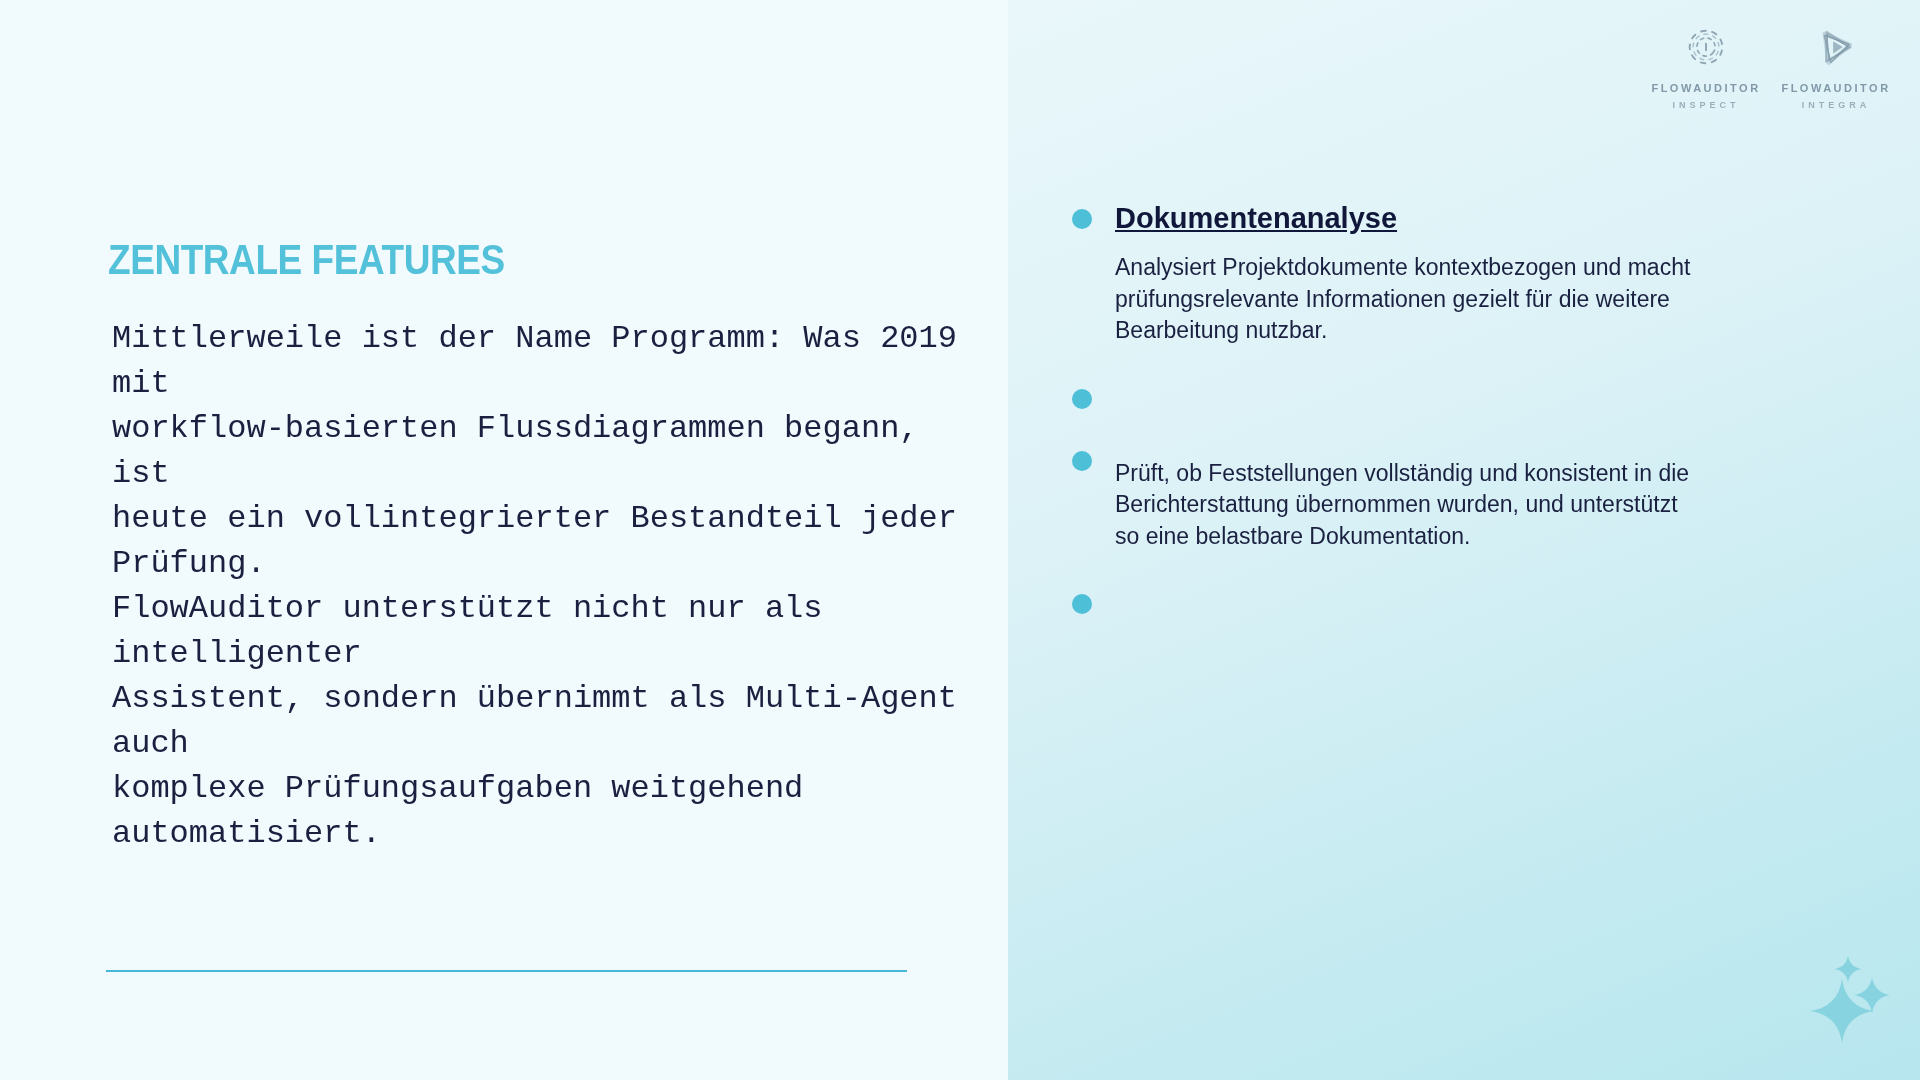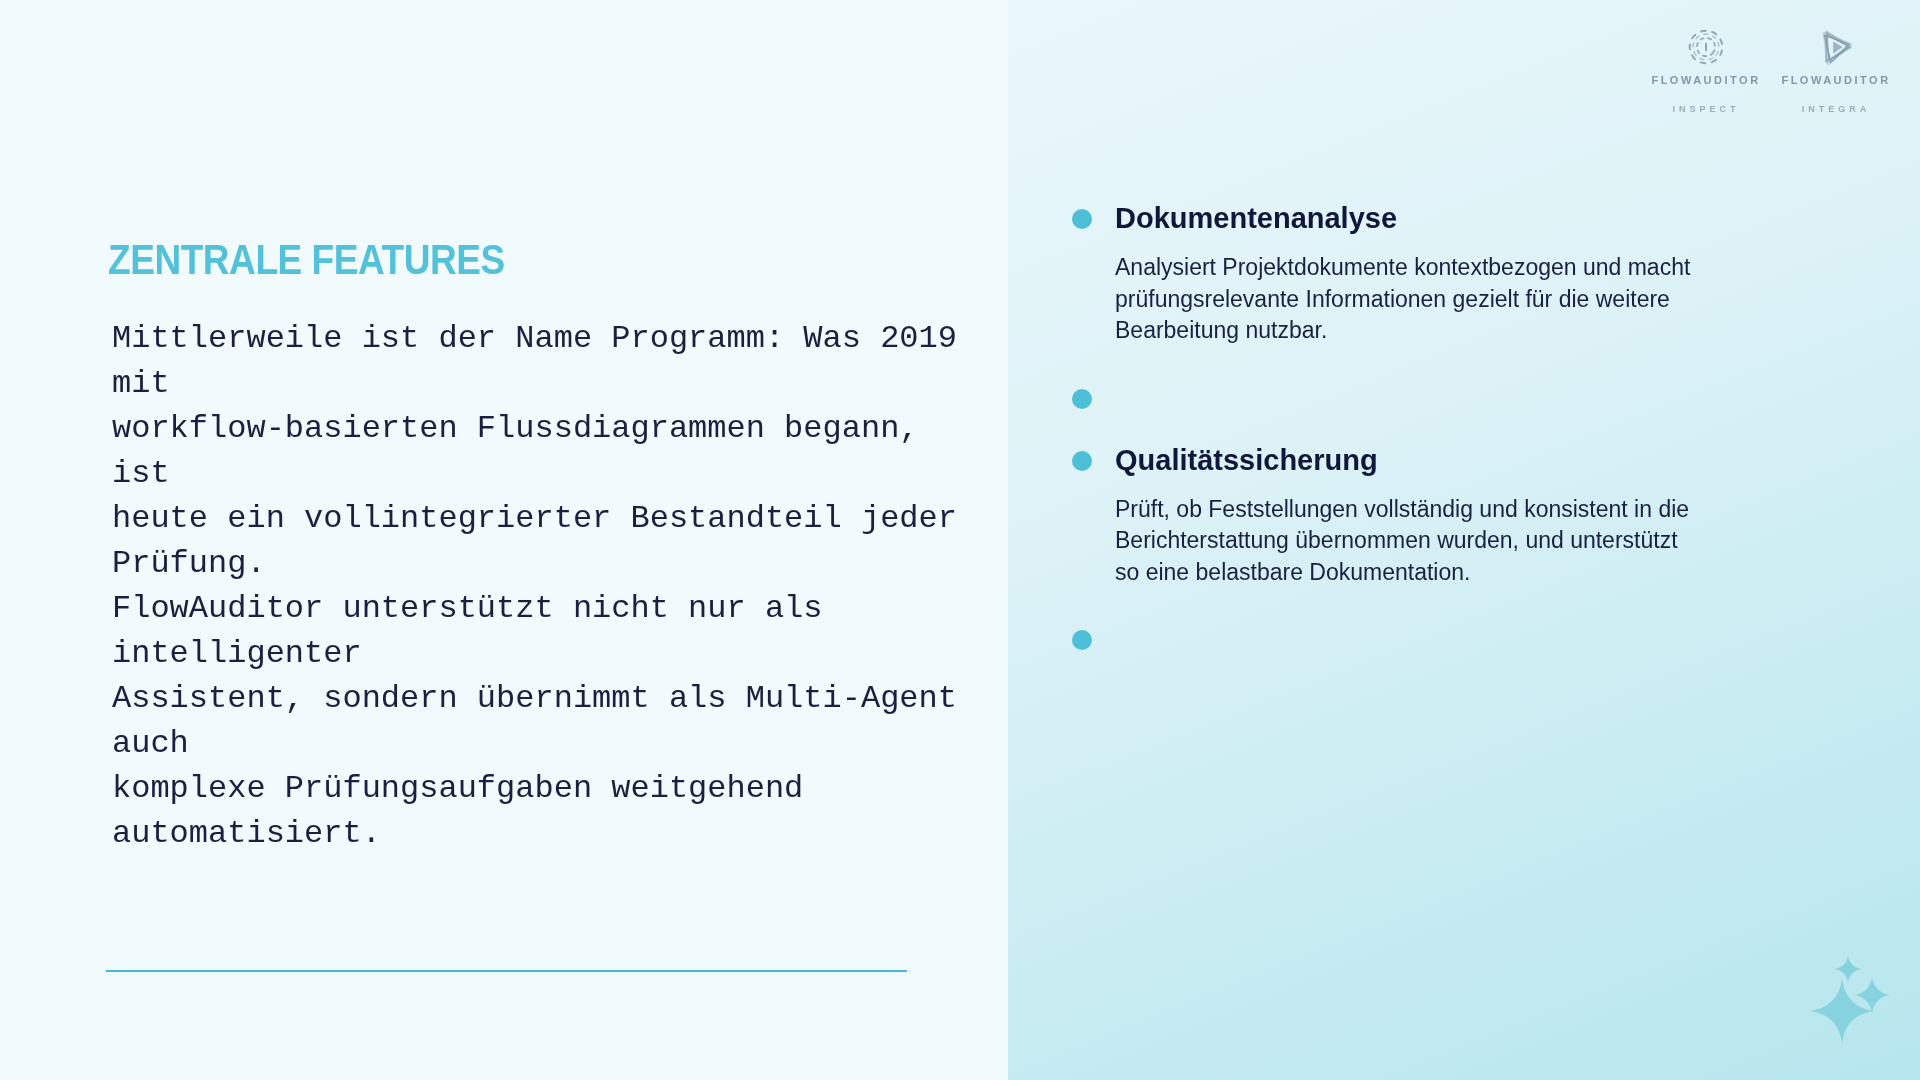--- a/index.html
+++ b/index.html
@@ -18,31 +18,31 @@
              transform:scaleX(0.86); transform-origin:left center; white-space:nowrap; }
   .paragraph { position:absolute; left:112px; top:316px; width:880px;
                color:#1a2040; font-size:32px; line-height:45px; white-space:pre-line;font-family:Liberation Mono, monospace; }
   .divider { position:absolute; left:106px; top:970px; width:801px; height:2px;
              background:#45b7d8; }
 
   
   .logo-row { position:absolute; top:24px; right:32px; display:flex; gap:26px; }
   .logo { display:flex; flex-direction:column; align-items:center; width:104px; opacity:0.85; }
   .logo svg { display:block; }
-  .logo-name { margin-top:4px; color:#70899b; font-size:11px; font-weight:bold;
+  .logo-name { margin-top:12px; color:#70899b; font-size:11px; font-weight:bold;
                letter-spacing:2.5px; white-space:nowrap; }
-  .logo-sub { margin-top:18px; color:#8fa3b0; font-size:9px; font-weight:bold;
+  .logo-sub { margin-top:6px; color:#8fa3b0; font-size:9px; font-weight:bold;
               letter-spacing:4px; white-space:nowrap; }
 
   
   .feature-list { position:absolute; left:64px; top:200px; width:800px; }
   .feature { display:flex; align-items:flex-start; margin-bottom:33px; }
   .bullet { flex:0 0 20px; width:20px; height:20px; border-radius:50%;
             background:#4dc0d7; margin-top:9px; margin-right:23px; }
-  .feature-title { color:#10173a; font-size:29px; font-weight:bold; line-height:36px; }
+  .feature-title { color:#10173a; font-size:29px; font-weight:bold; line-height:36px;text-decoration:underline; }
   .feature-desc { color:#1a2040; font-size:23px; line-height:31.5px; margin-top:16px;
                   white-space:pre-line; }
 
   
   .sparkles { position:absolute; left:772px; top:943px; }
 </style>
 </head>
 <body>
 
 <div class="slide">
@@ -107,21 +107,20 @@
 
       <div class="feature">
         <span class="bullet"></span>
         <div>
         </div>
       </div>
 
       <div class="feature">
         <span class="bullet"></span>
         <div>
-          <div class="feature-title">Qualitätssicherung</div>
           <div class="feature-desc">Prüft, ob Feststellungen vollständig und konsistent in die
 Berichterstattung übernommen wurden, und unterstützt
 so eine belastbare Dokumentation.</div>
         </div>
       </div>
 
       <div class="feature">
         <span class="bullet"></span>
         <div>
         </div>

